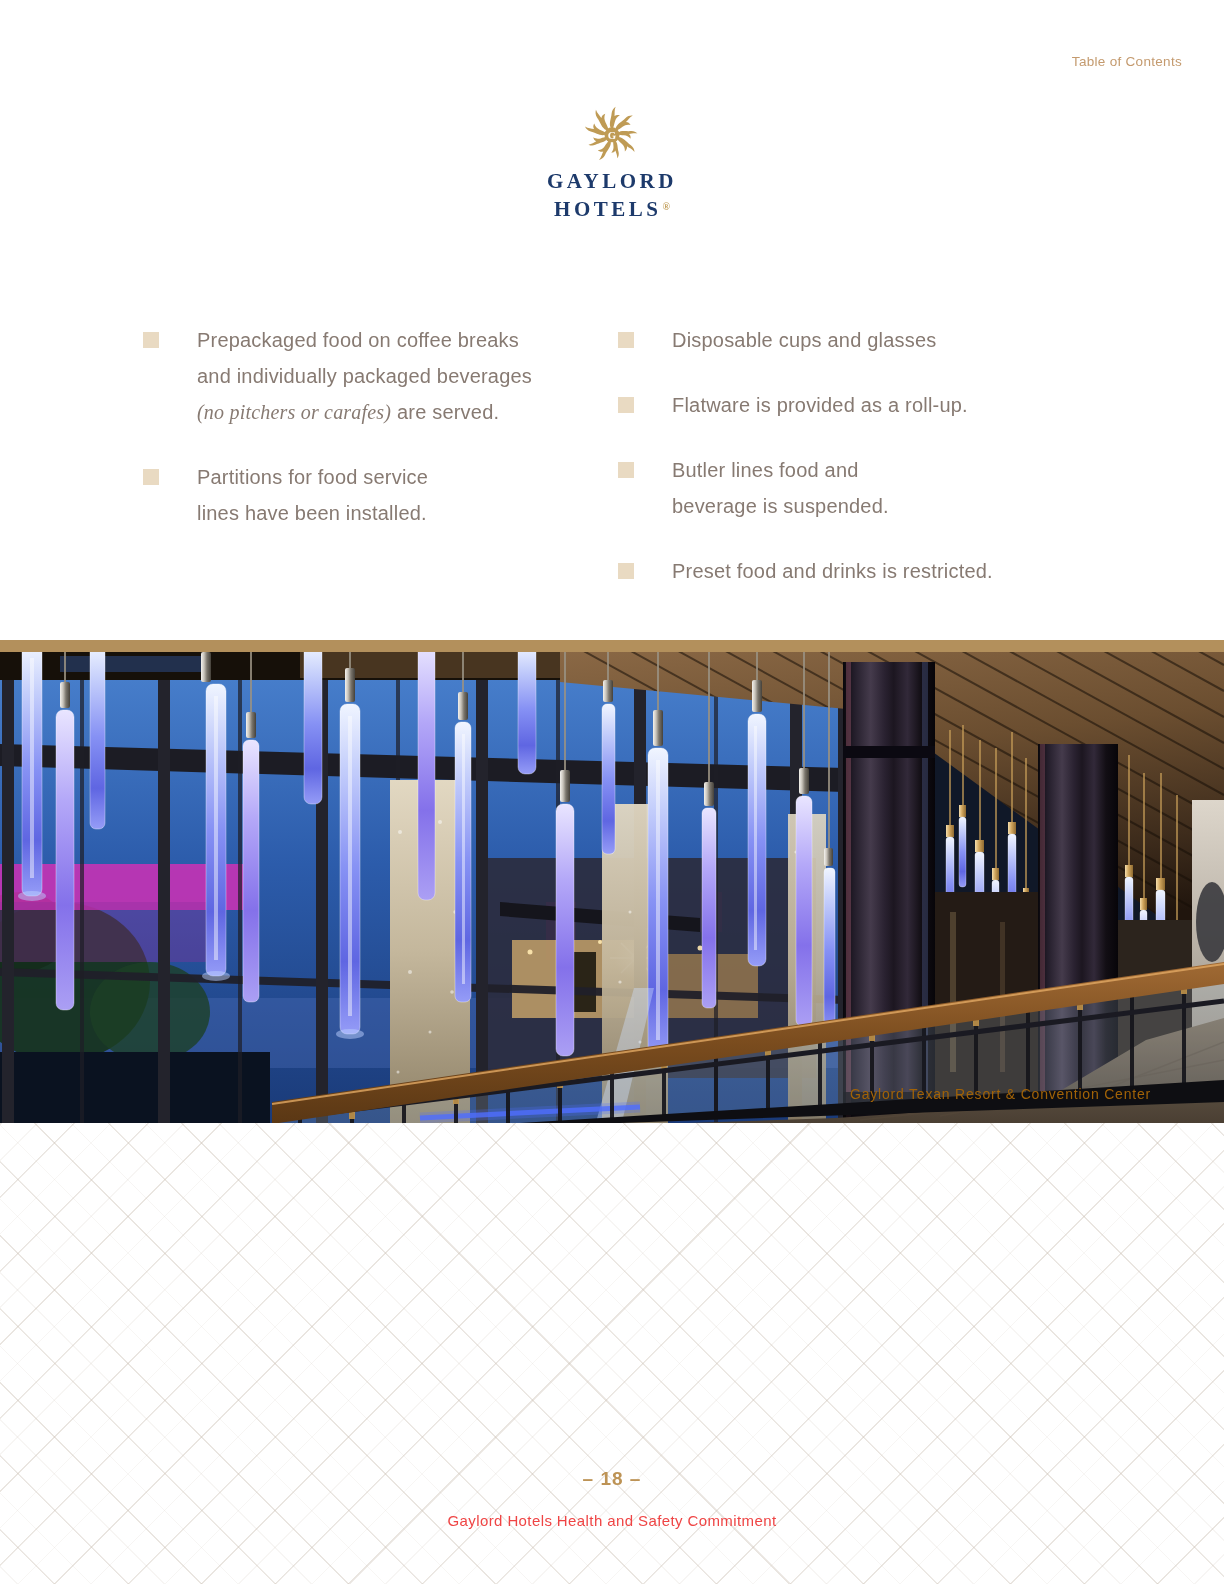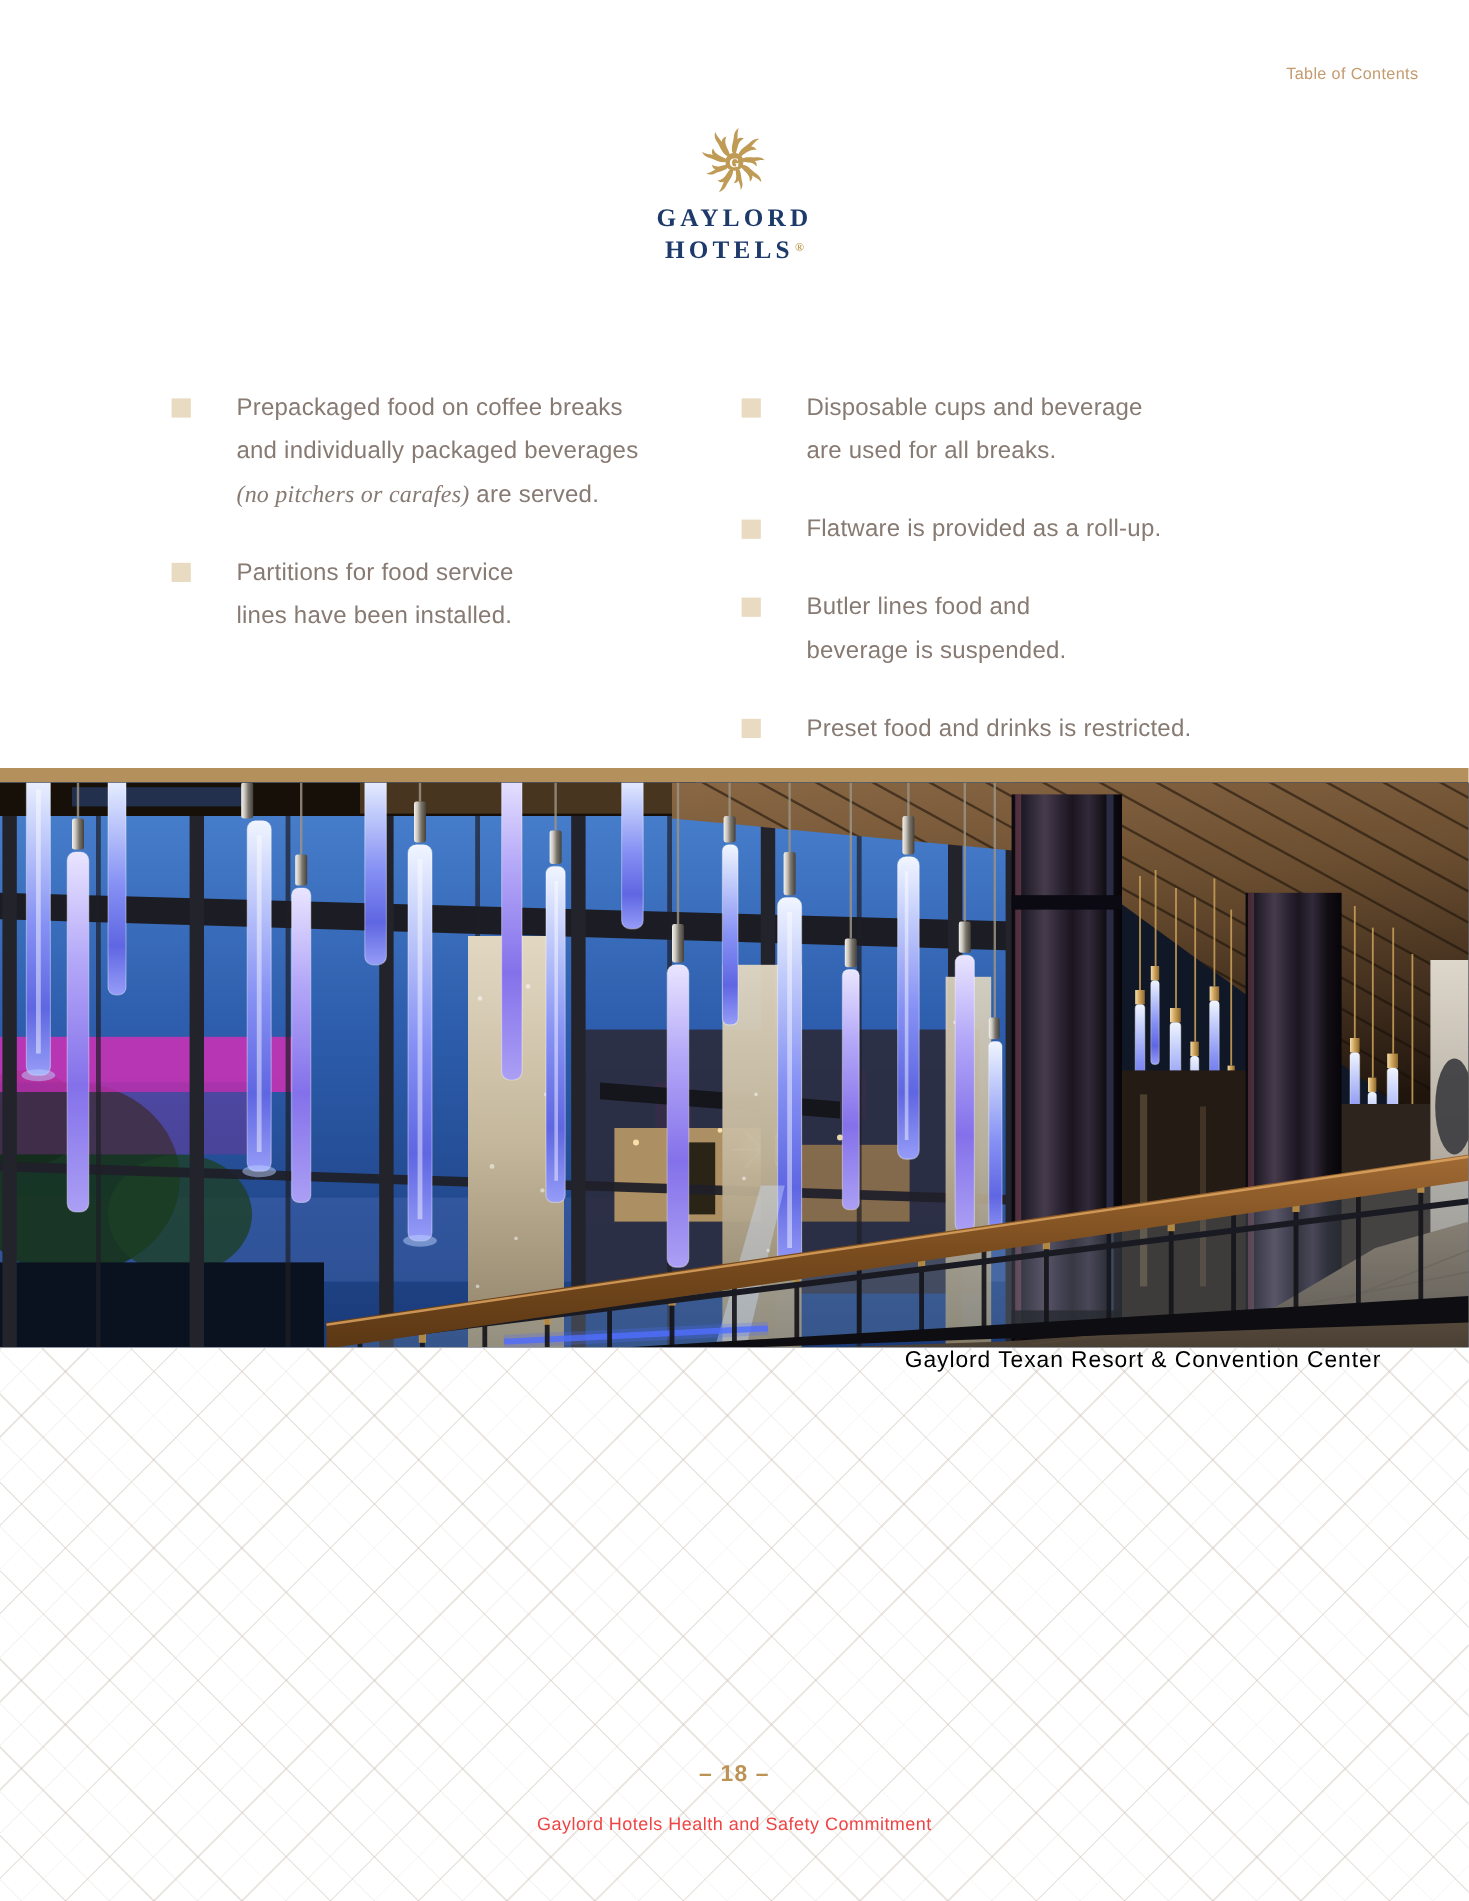--- a/index.html
+++ b/index.html
@@ -29,21 +29,21 @@
   .photo{position:absolute;top:632px;left:0;width:1224px;height:471px;overflow:hidden;background:#101828;}
   .photo svg{display:block;}
 
   .bottom-section{position:absolute;top:1103px;left:0;width:1224px;height:481px;background-color:#ffffff;
     background-image:
       repeating-linear-gradient(45deg, rgba(203,192,180,.30) 0px, rgba(203,192,180,.30) 1.5px, transparent 1.5px, transparent 52px),
       repeating-linear-gradient(135deg, rgba(203,192,180,.30) 0px, rgba(203,192,180,.30) 1.5px, transparent 1.5px, transparent 52px),
       repeating-linear-gradient(45deg, rgba(203,192,180,.15) 0px, rgba(203,192,180,.15) 1px, transparent 1px, transparent 26px),
       repeating-linear-gradient(135deg, rgba(203,192,180,.15) 0px, rgba(203,192,180,.15) 1px, transparent 1px, transparent 26px);}
 
-  .caption{position:absolute;top:1103px;right:73px;color:#000000;font-size:19px;letter-spacing:.8px;}
+  .caption{position:absolute;top:1066px;right:73px;color:#a16207;font-size:14px;letter-spacing:.8px;}
   .pagenum{position:absolute;top:1448px;left:0;right:0;text-align:center;color:#bd9355;
            font-size:19px;font-weight:bold;letter-spacing:1px;}
   .footer{position:absolute;top:1492px;left:0;right:0;text-align:center;color:#ef4444;
           font-size:15px;letter-spacing:.4px;}
 </style>
 </head>
 <body>
 
 <div class="page">
 
@@ -84,22 +84,21 @@
           <div class="bullet-text">
             <div><span>Partitions for food service</span></div>
             <div><span>lines have been installed.</span></div>
           </div>
         </div>
       </div>
     <div class="bullet-col right">
         <div class="bullet-item">
           <span class="bullet-square"></span>
           <div class="bullet-text">
-            <div><span>Disposable cups and beverage</span></div>
-            <div><span>are used for all breaks.</span></div>
+            <div><span>Disposable cups and glasses</span></div>
           </div>
         </div>
         <div class="bullet-item">
           <span class="bullet-square"></span>
           <div class="bullet-text">
             <div><span>Flatware is provided as a roll-up.</span></div>
           </div>
         </div>
         <div class="bullet-item">
           <span class="bullet-square"></span>

